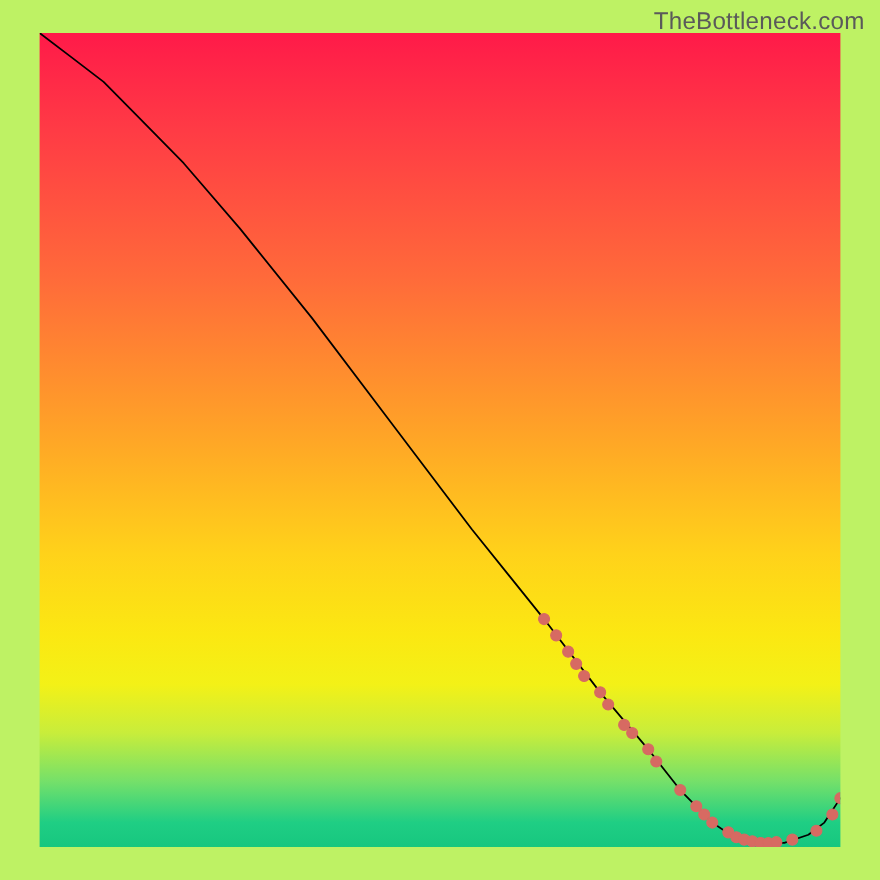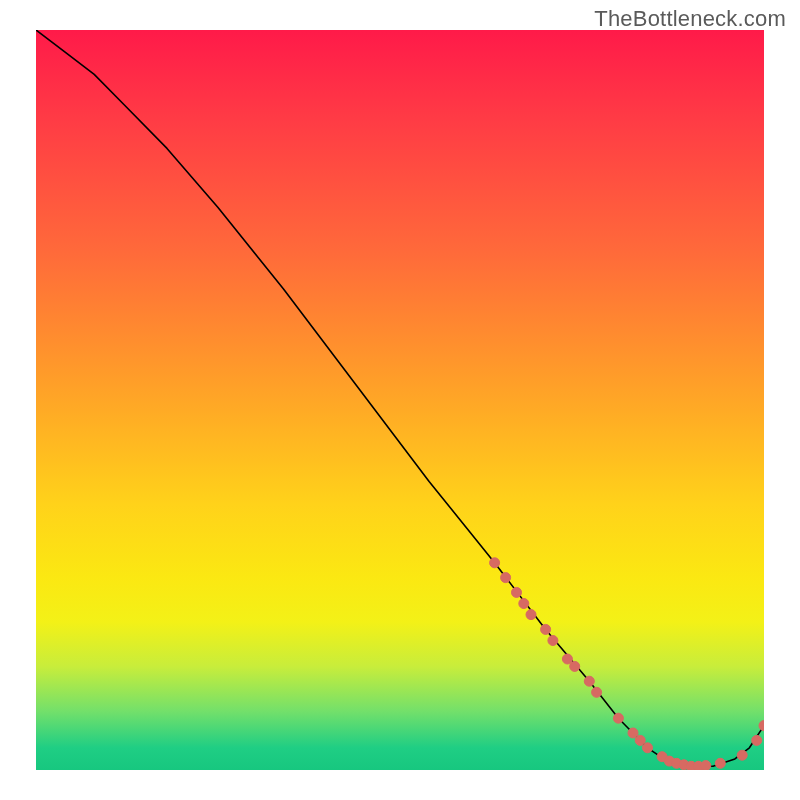--- a/index.html
+++ b/index.html
@@ -8,21 +8,21 @@
     width: 800px;
     height: 800px;
     background: #000;
     overflow: hidden;
     font-family: Arial, Helvetica, sans-serif;
   }
   .frame {
     position: relative;
     width: 800px;
     height: 800px;
-    background: #ffffff;
+    background: #bef264;
   }
   .watermark {
     position: absolute;
     top: 6px;
     right: 14px;
     color: #5a5a5a;
     font-size: 22px;
     font-weight: 500;
     letter-spacing: 0.2px;
     z-index: 5;

